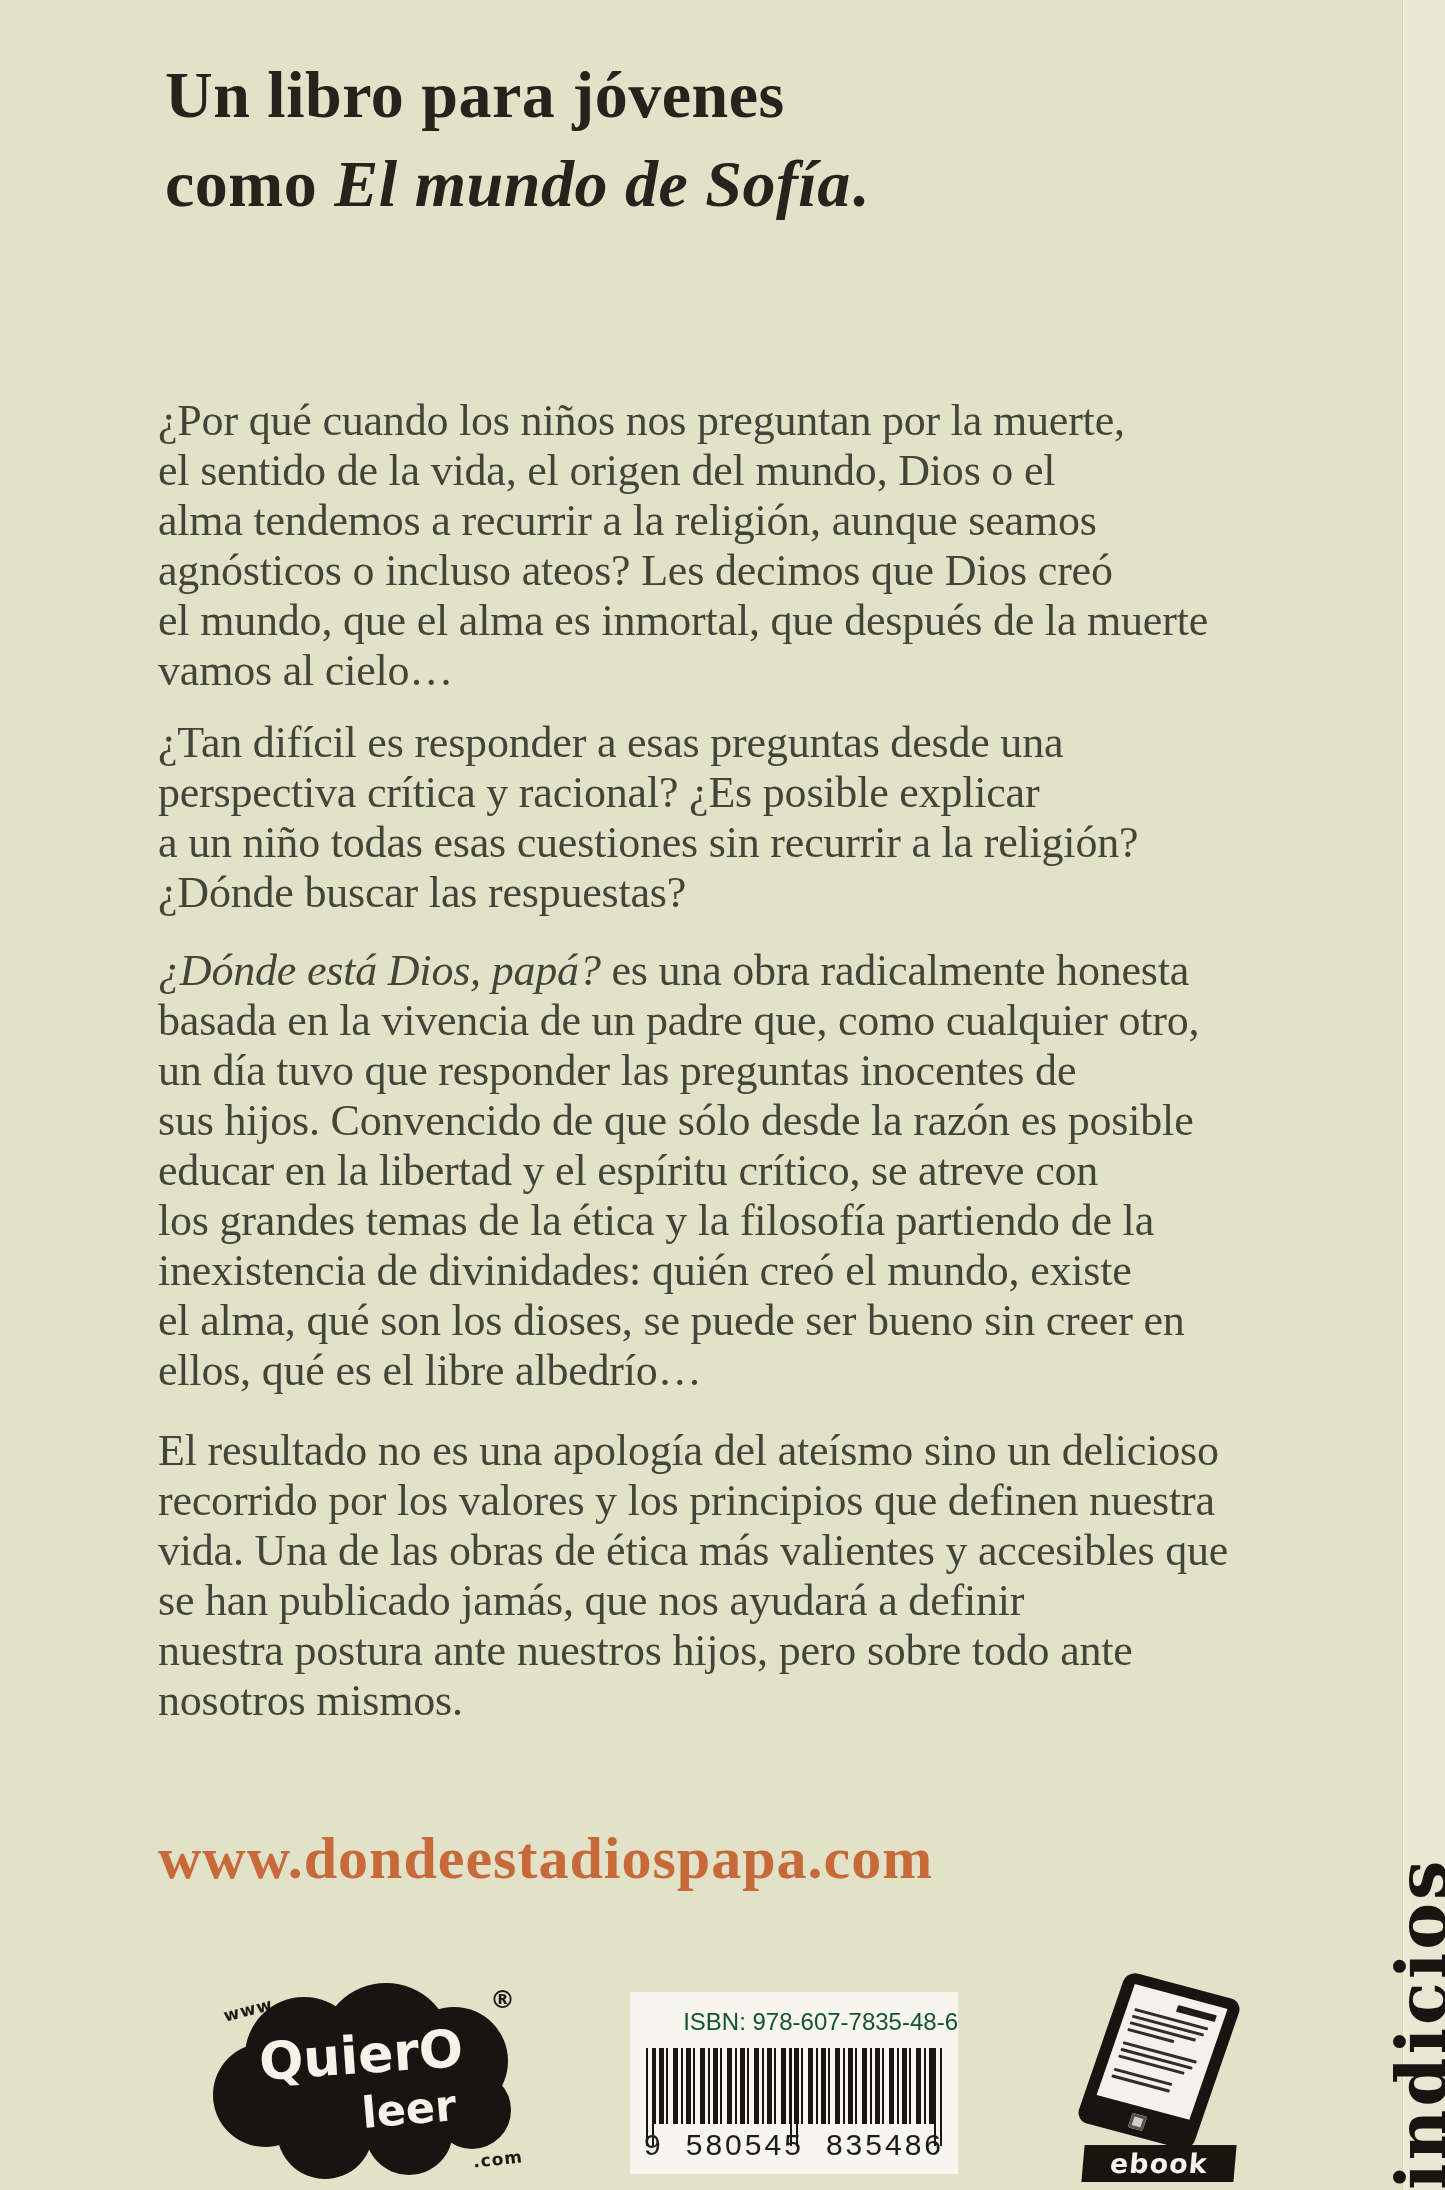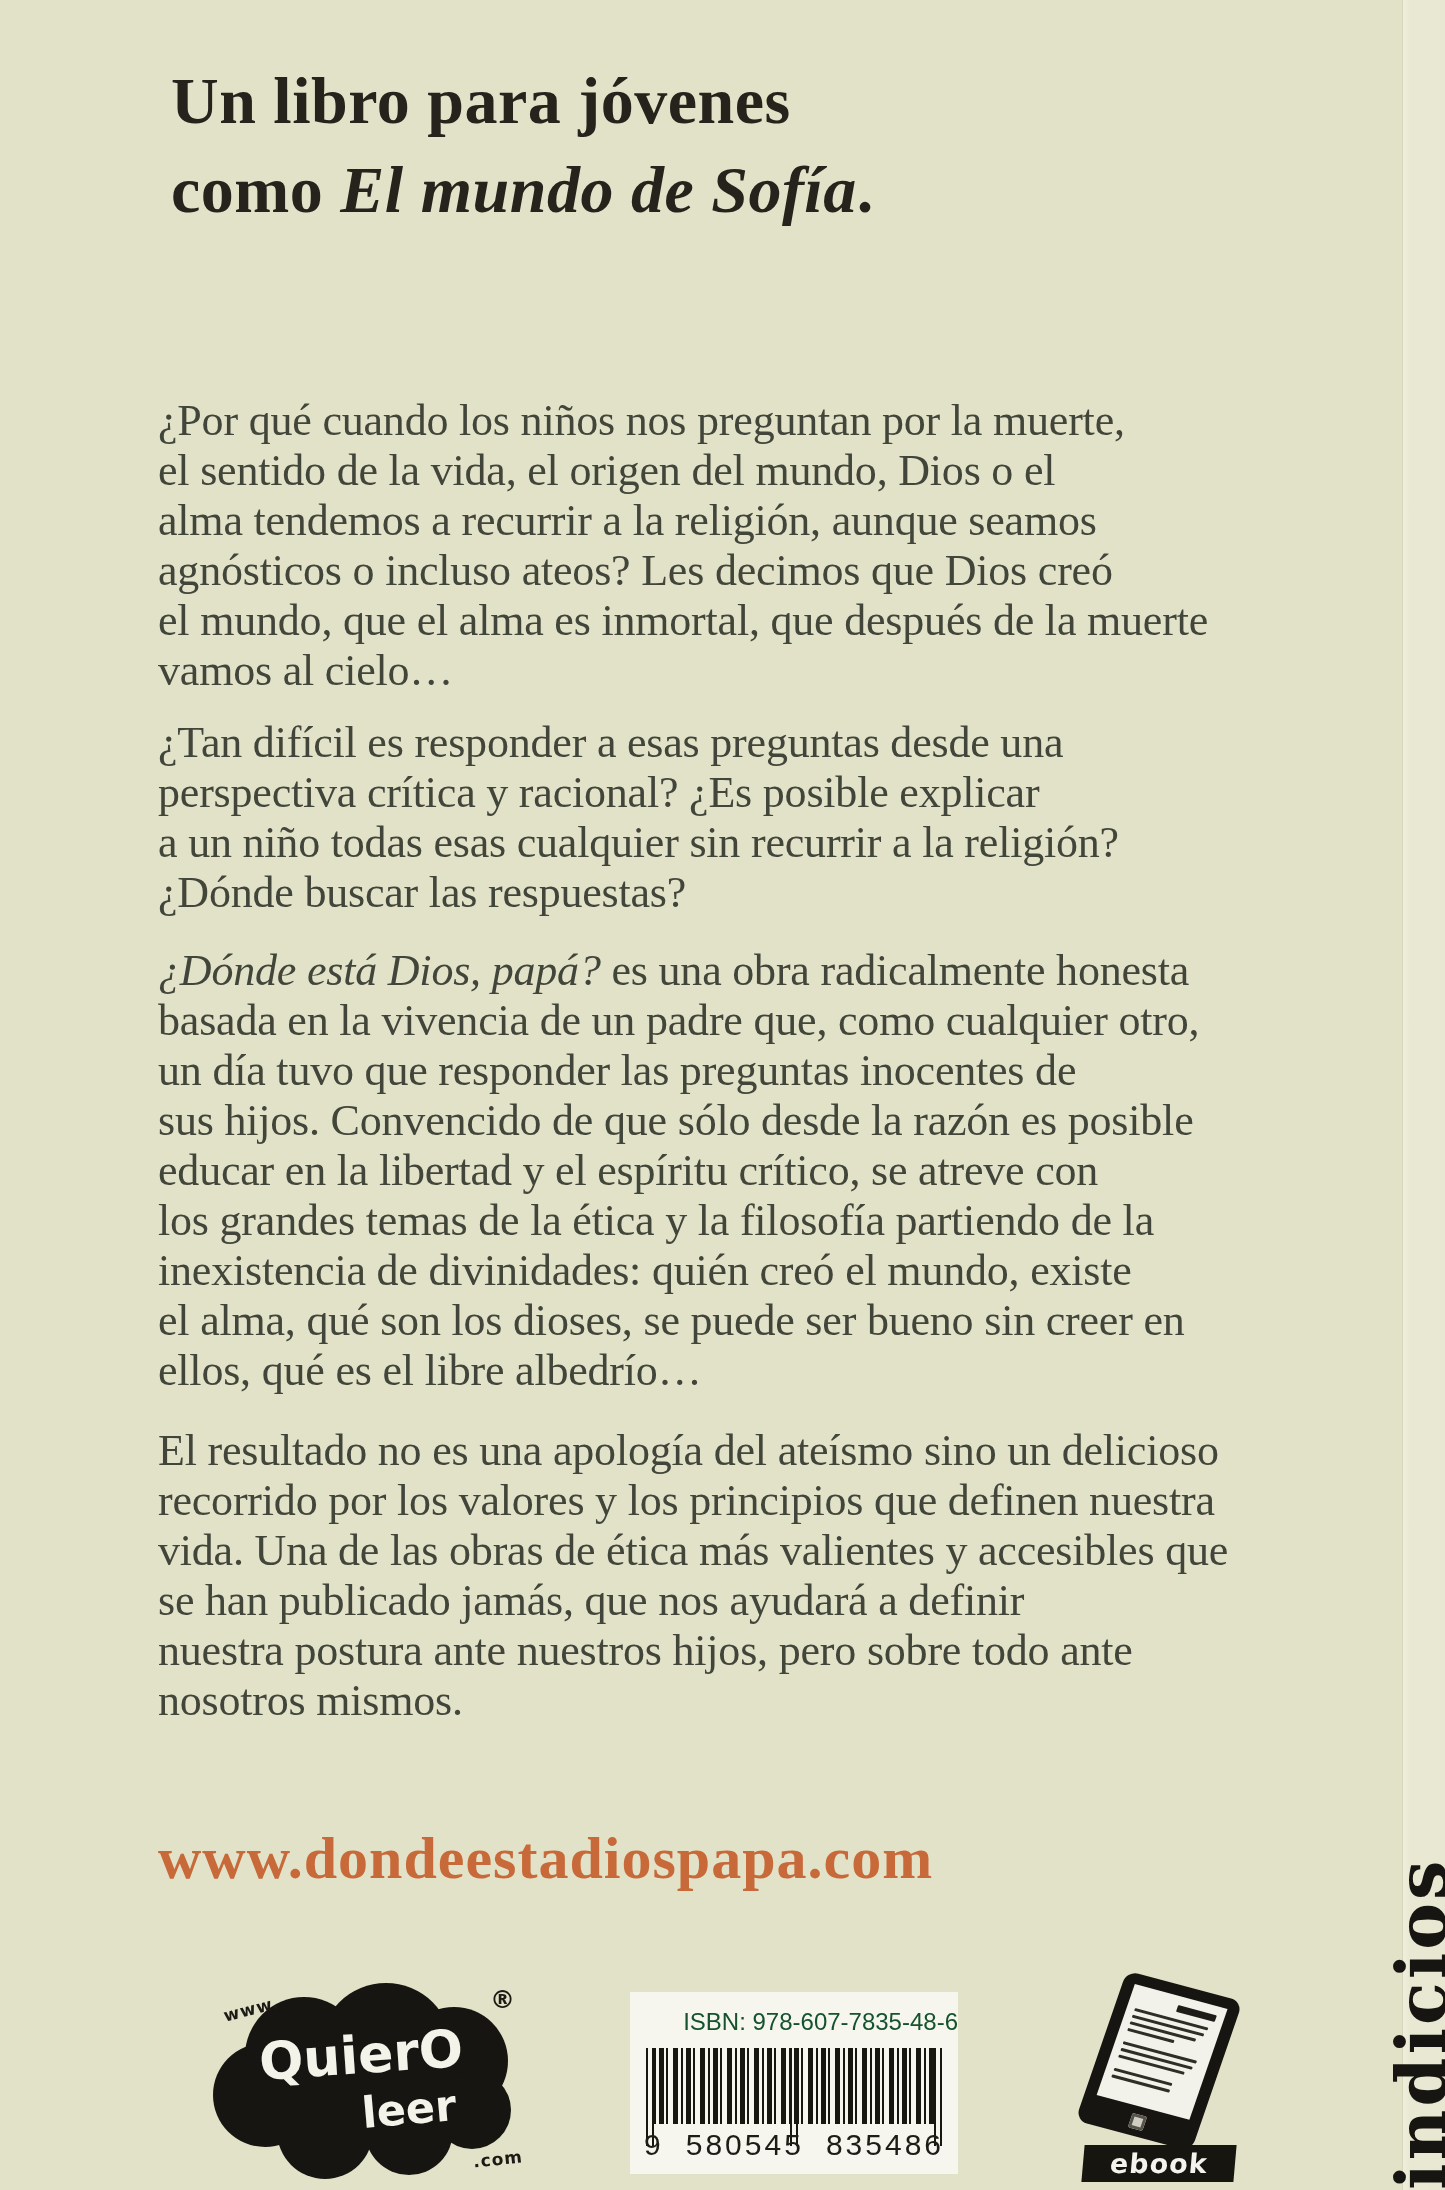--- a/index.html
+++ b/index.html
@@ -14,21 +14,21 @@
     background:var(--background,#e2e2c8);
   }
   
   .spine-edge{
     position:absolute;left:1402px;top:0;width:43px;height:100%;
     background:linear-gradient(to right,#efefdb 0px,#e8e8d3 7px,#e7e7d2 100%);
     border-left:1px solid #d5d5bc;
   }
   
   .headline{
-    position:absolute;left:155px;top:40px;margin:16px;
+    position:absolute;left:155px;top:40px;margin:10px;
     font-size:66px;line-height:89px;font-weight:bold;
     letter-spacing:.5px;color:var(--headline-text,#25231c);
   }
   .hl-line{display:block;white-space:pre;}
   .headline em{font-style:italic;}
   
   .body-par{
     position:absolute;left:158px;margin:0;
     font-size:44px;line-height:50px;letter-spacing:-.2px;
     white-space:pre;color:var(--body-text,#42463a);
@@ -154,21 +154,21 @@
   </h1>
 
   <p class="body-par p1">¿Por qué cuando los niños nos preguntan por la muerte,
 el sentido de la vida, el origen del mundo, Dios o el
 alma tendemos a recurrir a la religión, aunque seamos
 agnósticos o incluso ateos? Les decimos que Dios creó
 el mundo, que el alma es inmortal, que después de la muerte
 vamos al cielo…</p>
   <p class="body-par p2">¿Tan difícil es responder a esas preguntas desde una
 perspectiva crítica y racional? ¿Es posible explicar
-a un niño todas esas cualquier sin recurrir a la religión?
+a un niño todas esas cuestiones sin recurrir a la religión?
 ¿Dónde buscar las respuestas?</p>
   <p class="body-par p3"><em>¿Dónde está Dios, papá?</em><span> es una obra radicalmente honesta
 basada en la vivencia de un padre que, como cualquier otro,
 un día tuvo que responder las preguntas inocentes de
 sus hijos. Convencido de que sólo desde la razón es posible
 educar en la libertad y el espíritu crítico, se atreve con
 los grandes temas de la ética y la filosofía partiendo de la
 inexistencia de divinidades: quién creó el mundo, existe
 el alma, qué son los dioses, se puede ser bueno sin creer en
 ellos, qué es el libre albedrío…</span></p>

